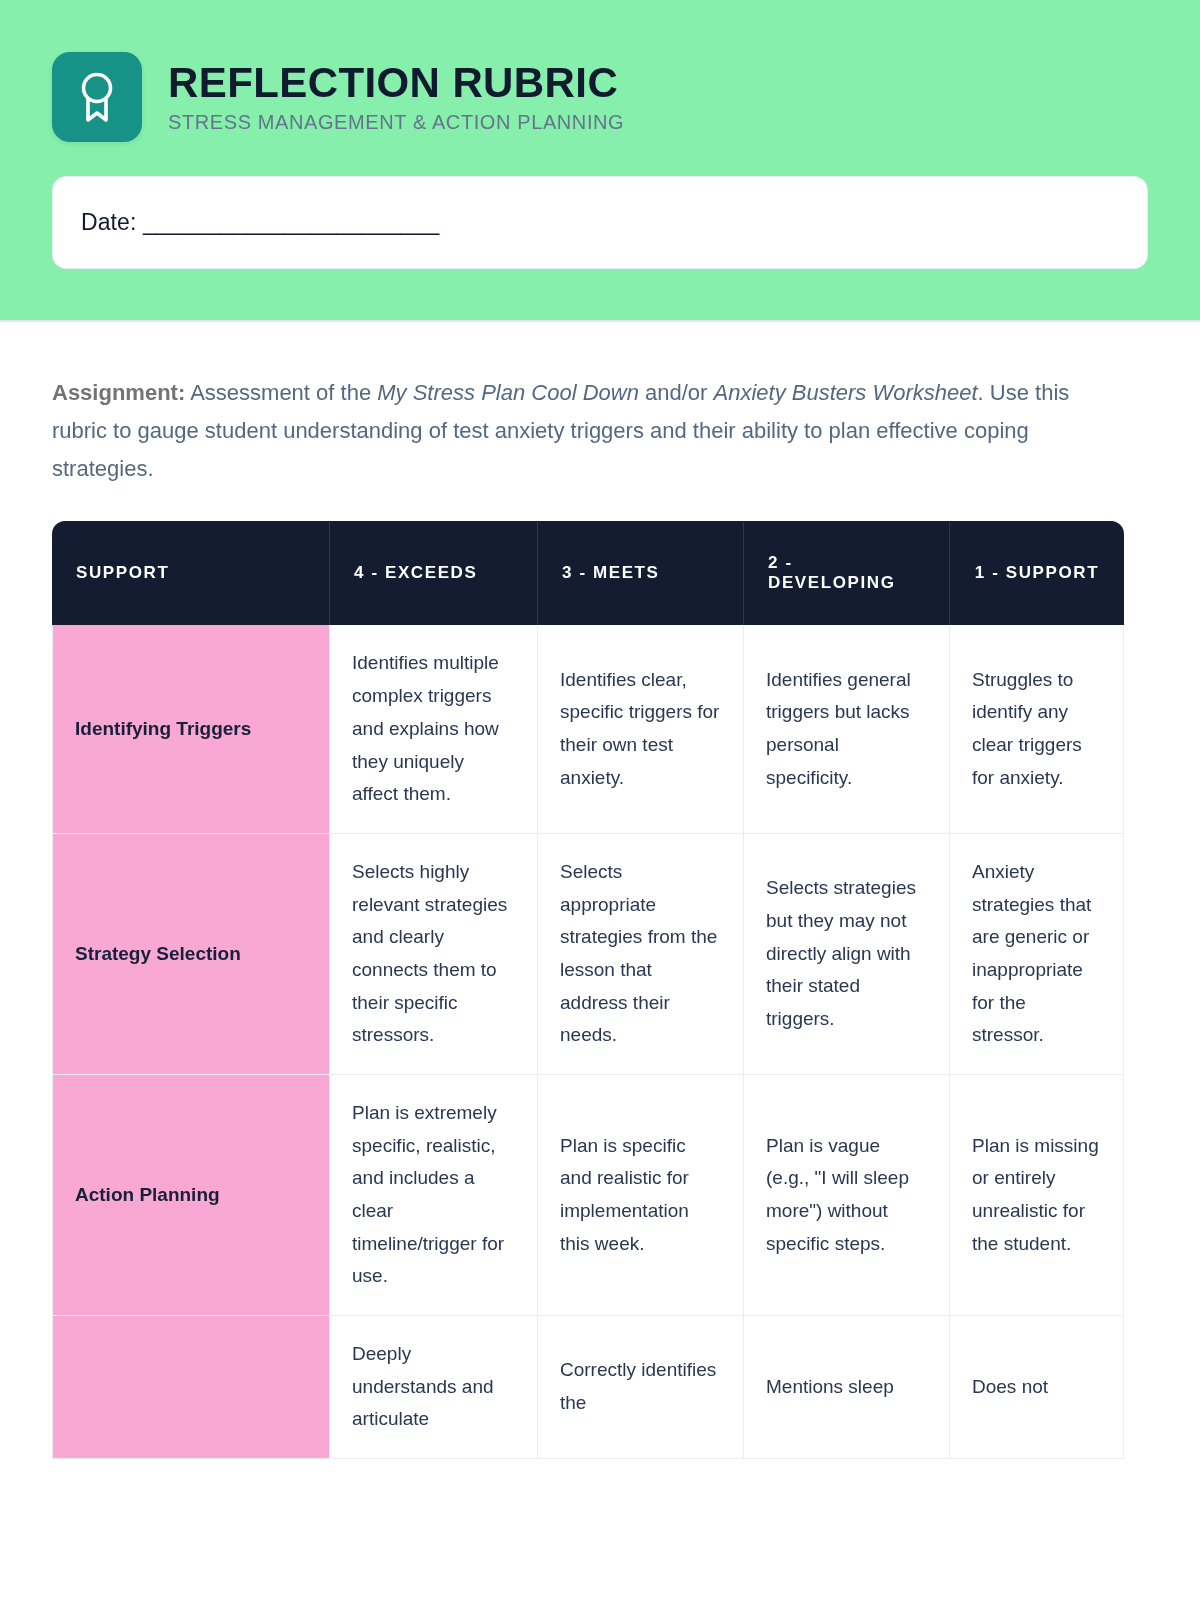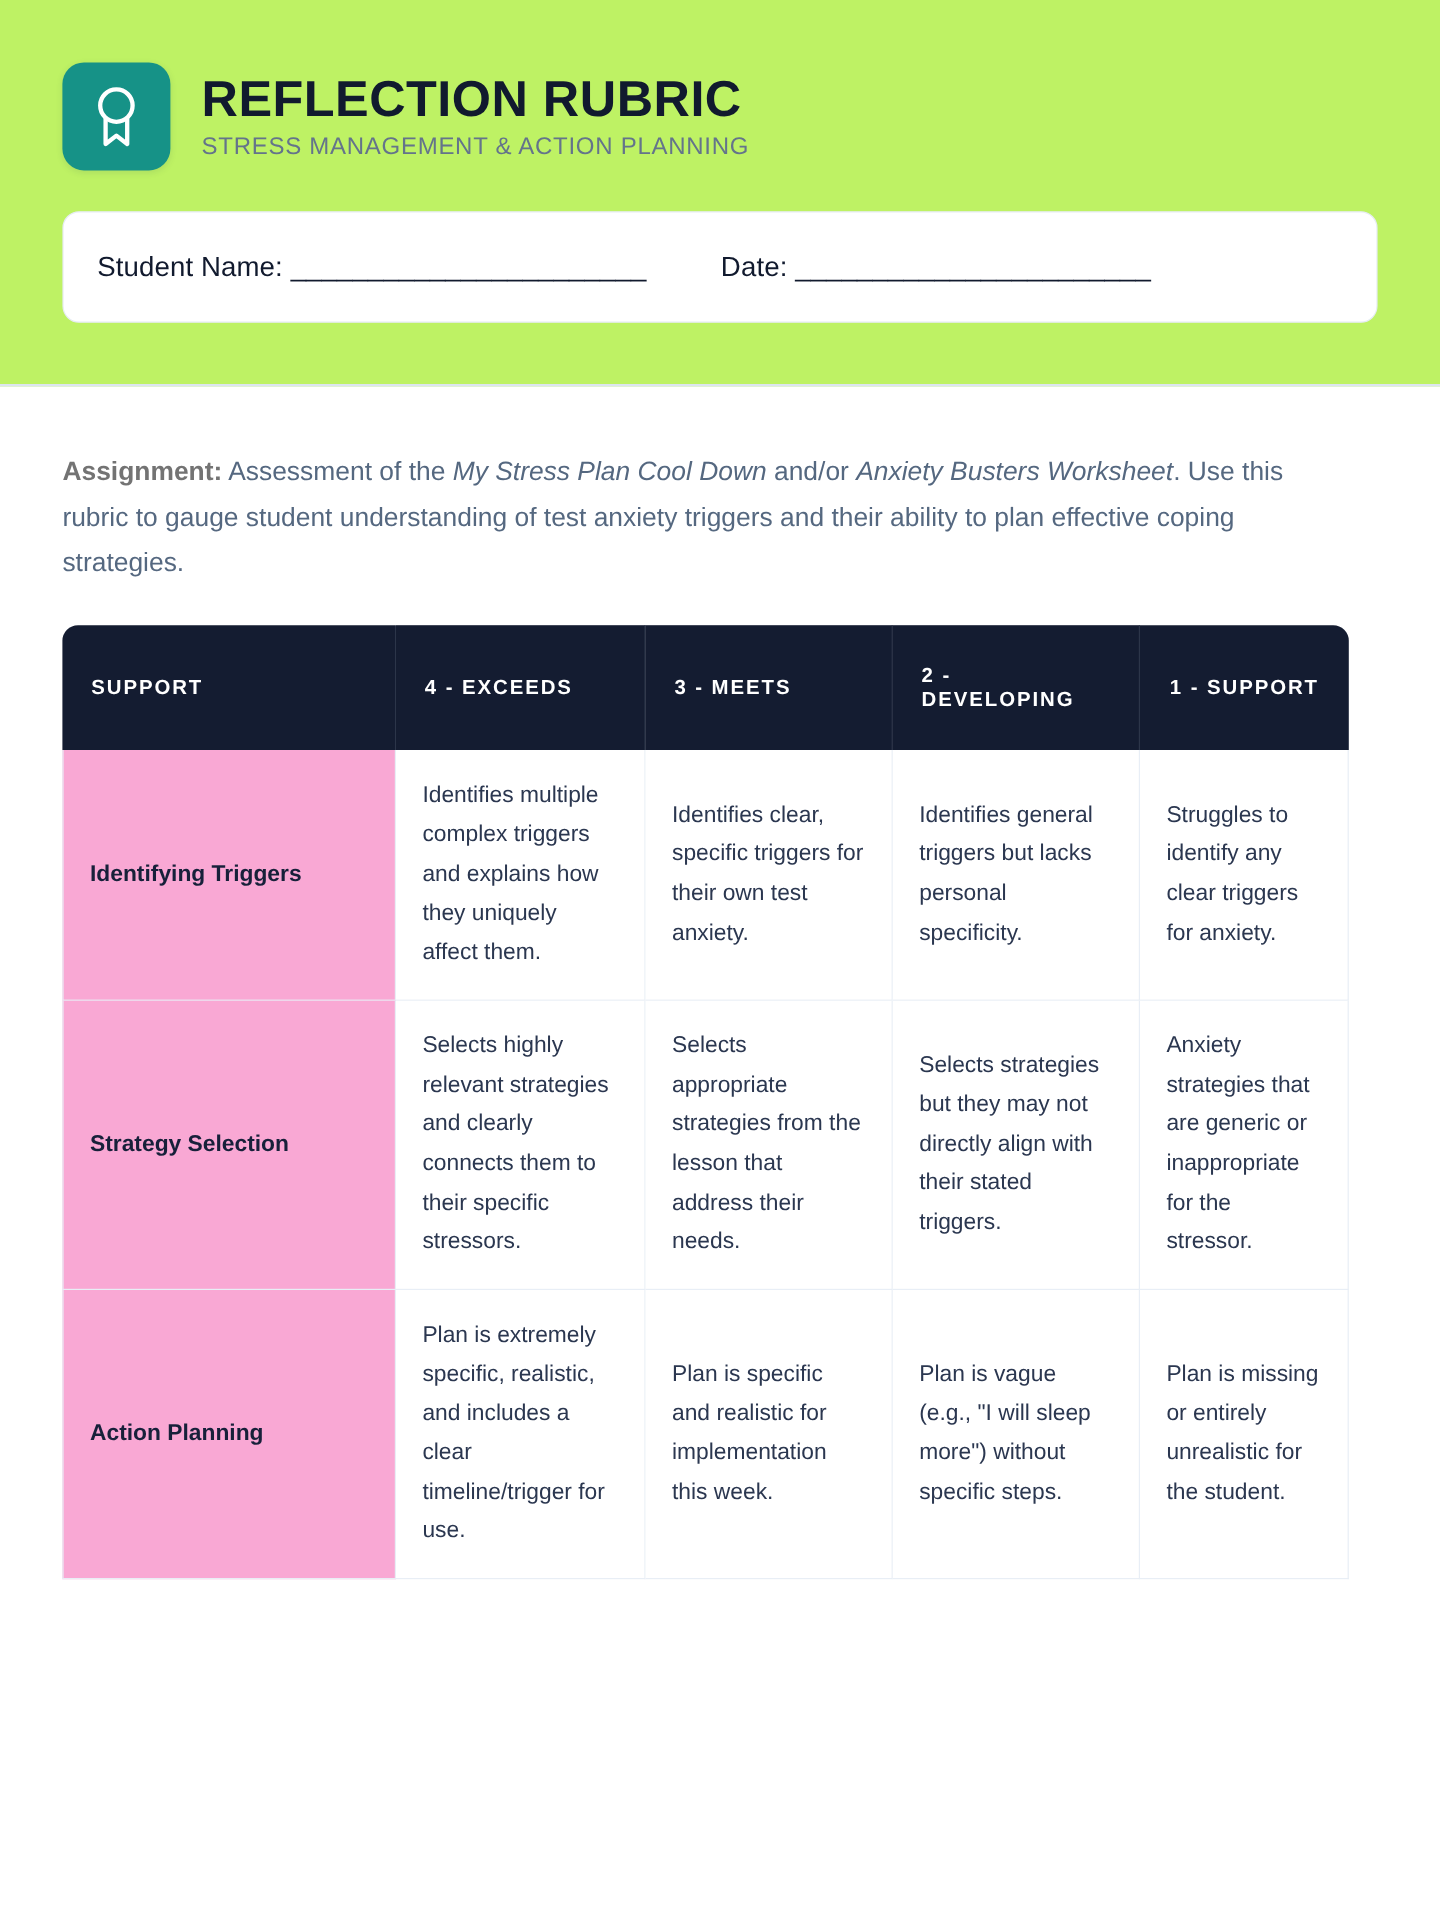--- a/index.html
+++ b/index.html
@@ -7,21 +7,21 @@
   html, body {
     width: 1200px;
     height: 1600px;
     background: #ffffff;
     font-family: "Liberation Sans", sans-serif;
     overflow: hidden;
   }
 
   
   .header-band {
-    background: #bef264;
+    background: #86efac;
     border-bottom: 2px solid #dde5f0;
     padding: 52px 52px 0 52px;
     height: 322px;
   }
 
   .brand-row {
     display: flex;
     align-items: center;
     gap: 26px;
   }
@@ -154,21 +154,20 @@
         <path d="M14 29 L14 50 L23 43 L32 50 L32 29"></path>
       </svg>
     </div>
     <div class="brand-text">
       <div class="doc-title">REFLECTION RUBRIC</div>
       <div class="doc-subtitle">STRESS MANAGEMENT &amp; ACTION PLANNING</div>
     </div>
   </div>
 
   <div class="namedate-card">
-    <div class="field-line">Student Name: _______________________</div>
     <div class="field-line">Date: _______________________</div>
   </div>
 
 </div>
 
 <div class="body-area">
 
   <p class="assignment">
     <b>Assignment:</b><span> Assessment of the </span><i>My Stress Plan Cool Down</i><span> and/or </span><i>Anxiety Busters Worksheet</i><span>. Use this rubric to gauge student understanding of test anxiety triggers and their ability to plan effective coping strategies.</span>
   </p>
@@ -209,17 +208,24 @@
       </tr>
 
       <tr>
         <td class="crit">Action Planning</td>
         <td>Plan is extremely specific, realistic, and includes a clear timeline/trigger for use.</td>
         <td>Plan is specific and realistic for implementation this week.</td>
         <td>Plan is vague (e.g., "I will sleep more") without specific steps.</td>
         <td>Plan is missing or entirely unrealistic for the student.</td>
       </tr>
 
+      <tr>
+        <td class="crit"></td>
+        <td>Deeply understands and articulate</td>
+        <td>Correctly identifies the</td>
+        <td>Mentions sleep</td>
+        <td>Does not</td>
+      </tr>
 
     </tbody>
   </table>
 
 </div>
 
 </body></html>

